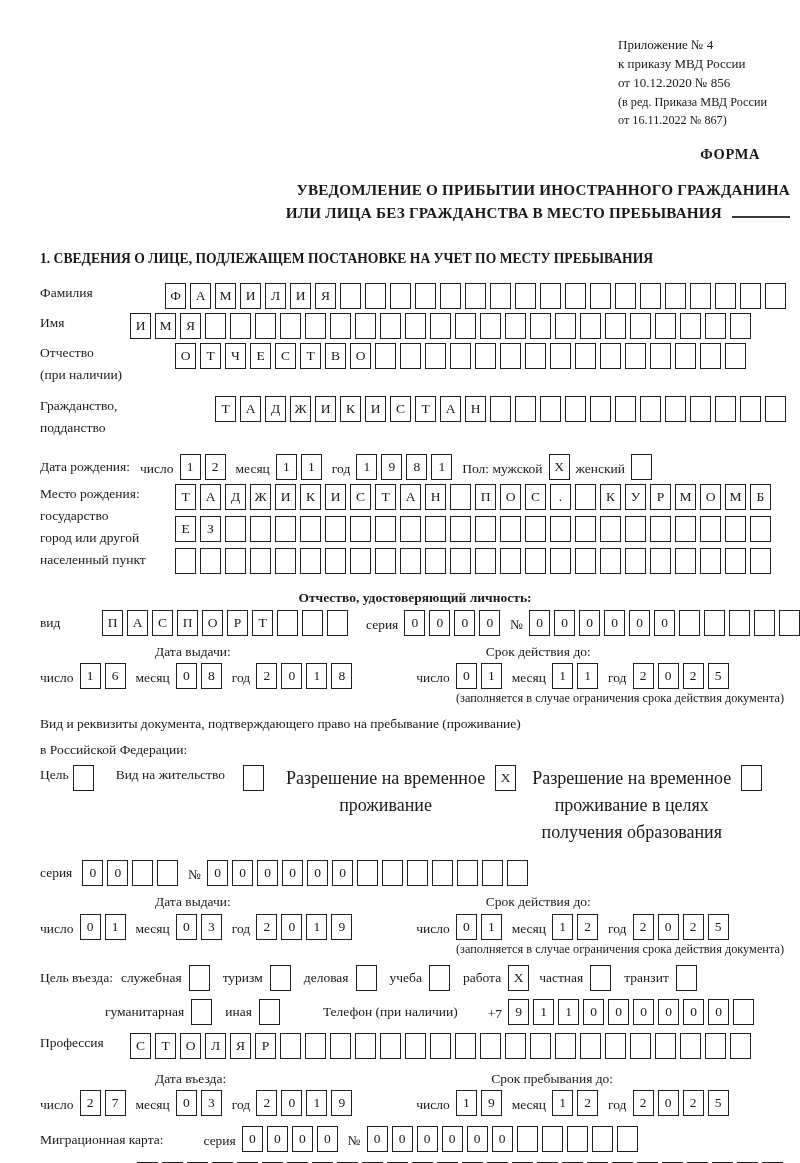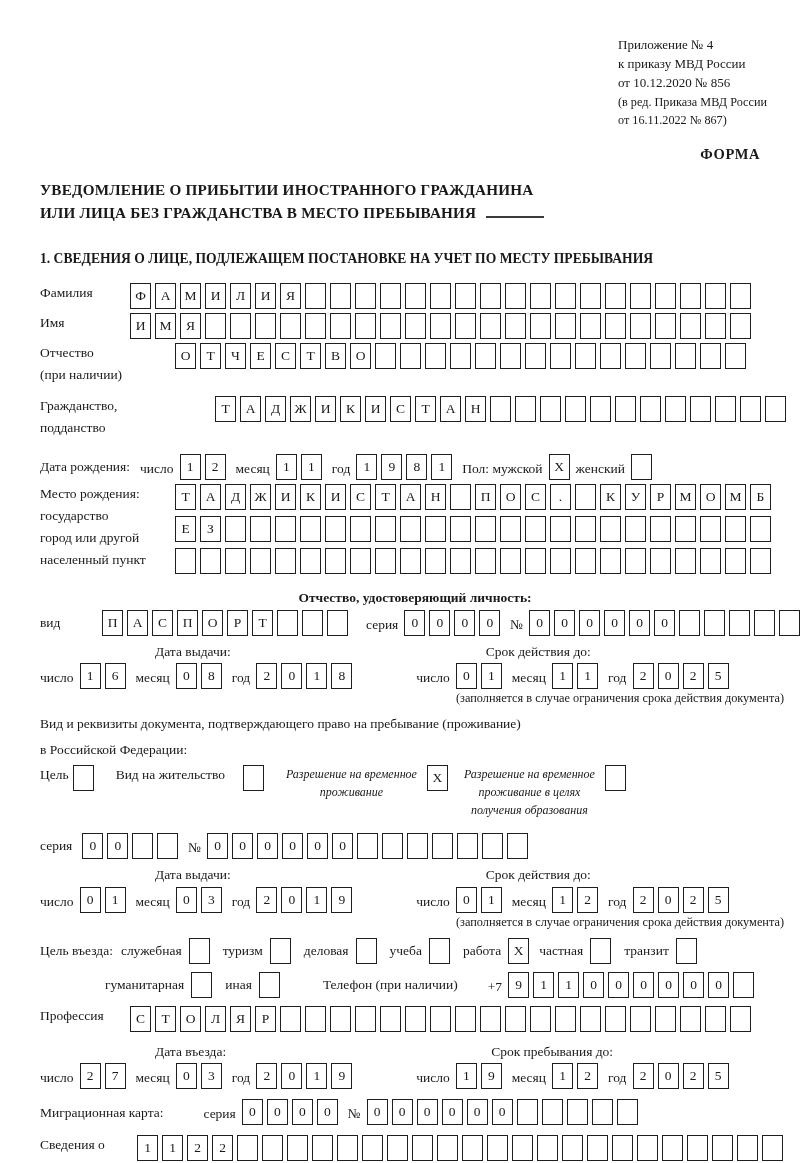--- a/index.html
+++ b/index.html
@@ -5,40 +5,40 @@
   html,body { margin:0; padding:0; background:#e9e9e9; }
   .page {
     width:800px; height:1163px; margin:0 auto; background:#ffffff;
     font-family:"Liberation Serif", serif; color:#191919;
     box-sizing:border-box; padding:36px 10px 0 40px; position:relative; overflow:hidden;
   }
   .header-note { margin-left:578px; width:212px; font-size:13px; line-height:1.45; }
   .header-note .small { font-size:12.2px; display:block; margin-top:1px; }
   .header-note div { white-space:nowrap; }
   .form-label { text-align:right; padding-right:30px; font-weight:bold; font-size:14.5px; margin-top:16px; letter-spacing:0.6px; }
-  .title { text-align:left; font-weight:bold; font-size:15.2px; line-height:1.5; margin-top:16px; letter-spacing:0.2px; }
+  .title { text-align:right; font-weight:bold; font-size:15.2px; line-height:1.5; margin-top:16px; letter-spacing:0.2px; }
   .title-underline { display:inline-block; width:58px; border-bottom:2px solid #3a3a3a; height:0.9em; margin-left:10px; }
   .section-heading { font-weight:bold; font-size:13.6px; margin-top:26px; white-space:nowrap; }
 
   .row { display:flex; align-items:flex-start; }
   .lbl { font-size:13.5px; line-height:1.45; flex:0 0 auto; }
   .cells { display:flex; flex:0 0 auto; }
   .cell {
     width:21px; height:26px; box-sizing:border-box; border:1.7px solid #1f1f1f;
     margin-right:4px; display:flex; align-items:center; justify-content:center;
     font-size:13.5px; flex:0 0 auto; background:#fff;
   }
   .cb { margin-right:0; }
   .w90 { width:90px; } .w135 { width:135px; } .w95 { width:95px; }
   .lblcol div { height:22px; white-space:nowrap; }
   .cellrows .cells { margin-bottom:6px; }
   .dlbl { font-size:13.5px; margin:4px 6px 0 6px; white-space:nowrap; }
   .note { font-size:12.3px; }
   .doc-heading { text-align:center; font-weight:bold; font-size:13.5px; margin-top:10px; }
-  .plabel { font-size:12px; text-align:center; line-height:1.5;font-style:italic; }
+  .plabel { font-size:18px; text-align:center; line-height:1.5; }
   .plabel span { display:block; white-space:nowrap; }
   .permit { display:flex; align-items:flex-start; }
   .permit .cell { margin-left:10px; }
   .opt { display:flex; align-items:center; margin-right:13px; }
   .opt .opt-lbl { font-size:13.5px; margin-right:7px; white-space:nowrap; }
 </style>
 </head>
 <body>
 
 <div class="page">
@@ -55,21 +55,21 @@
 
   <div class="title">
     <div>УВЕДОМЛЕНИЕ О ПРИБЫТИИ ИНОСТРАННОГО ГРАЖДАНИНА</div>
     <div>
       <span>ИЛИ ЛИЦА БЕЗ ГРАЖДАНСТВА В МЕСТО ПРЕБЫВАНИЯ</span><span class="title-underline"></span>
     </div>
   </div>
 
   <div class="section-heading">1. СВЕДЕНИЯ О ЛИЦЕ, ПОДЛЕЖАЩЕМ ПОСТАНОВКЕ НА УЧЕТ ПО МЕСТУ ПРЕБЫВАНИЯ</div>
 
-  <div class="row" style="margin-top:16px;">
+  <div class="row" style="margin-top:16px;justify-content:space-between;">
     <span class="lbl w90">Фамилия</span>
     <div class="cells">
         <span class="cell">Ф</span>
         <span class="cell">А</span>
         <span class="cell">М</span>
         <span class="cell">И</span>
         <span class="cell">Л</span>
         <span class="cell">И</span>
         <span class="cell">Я</span>
         <span class="cell"></span>

